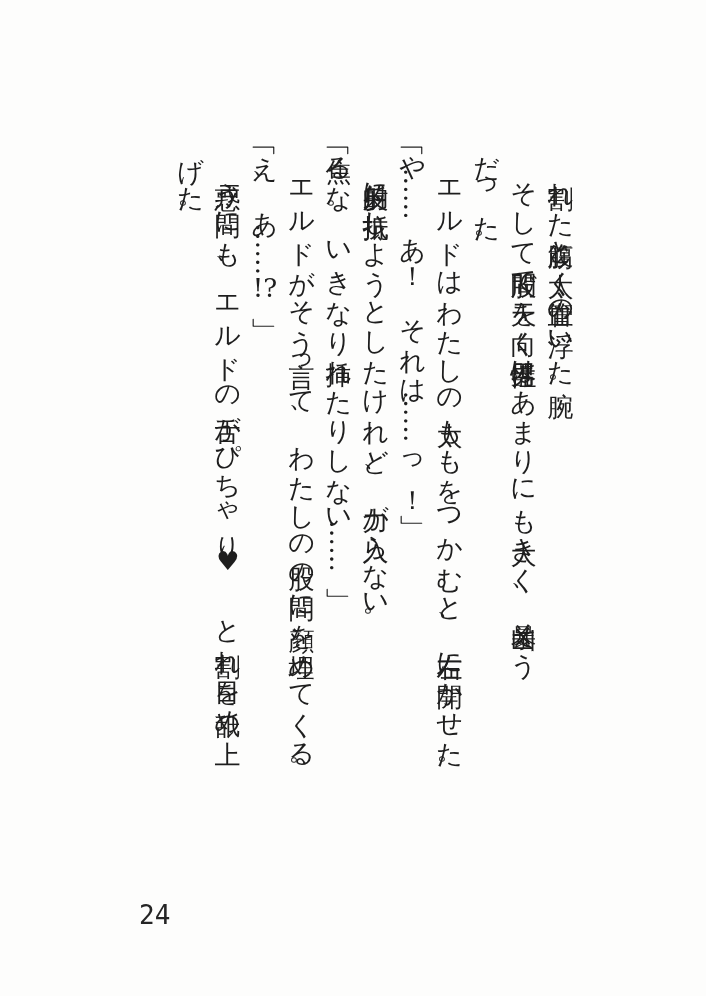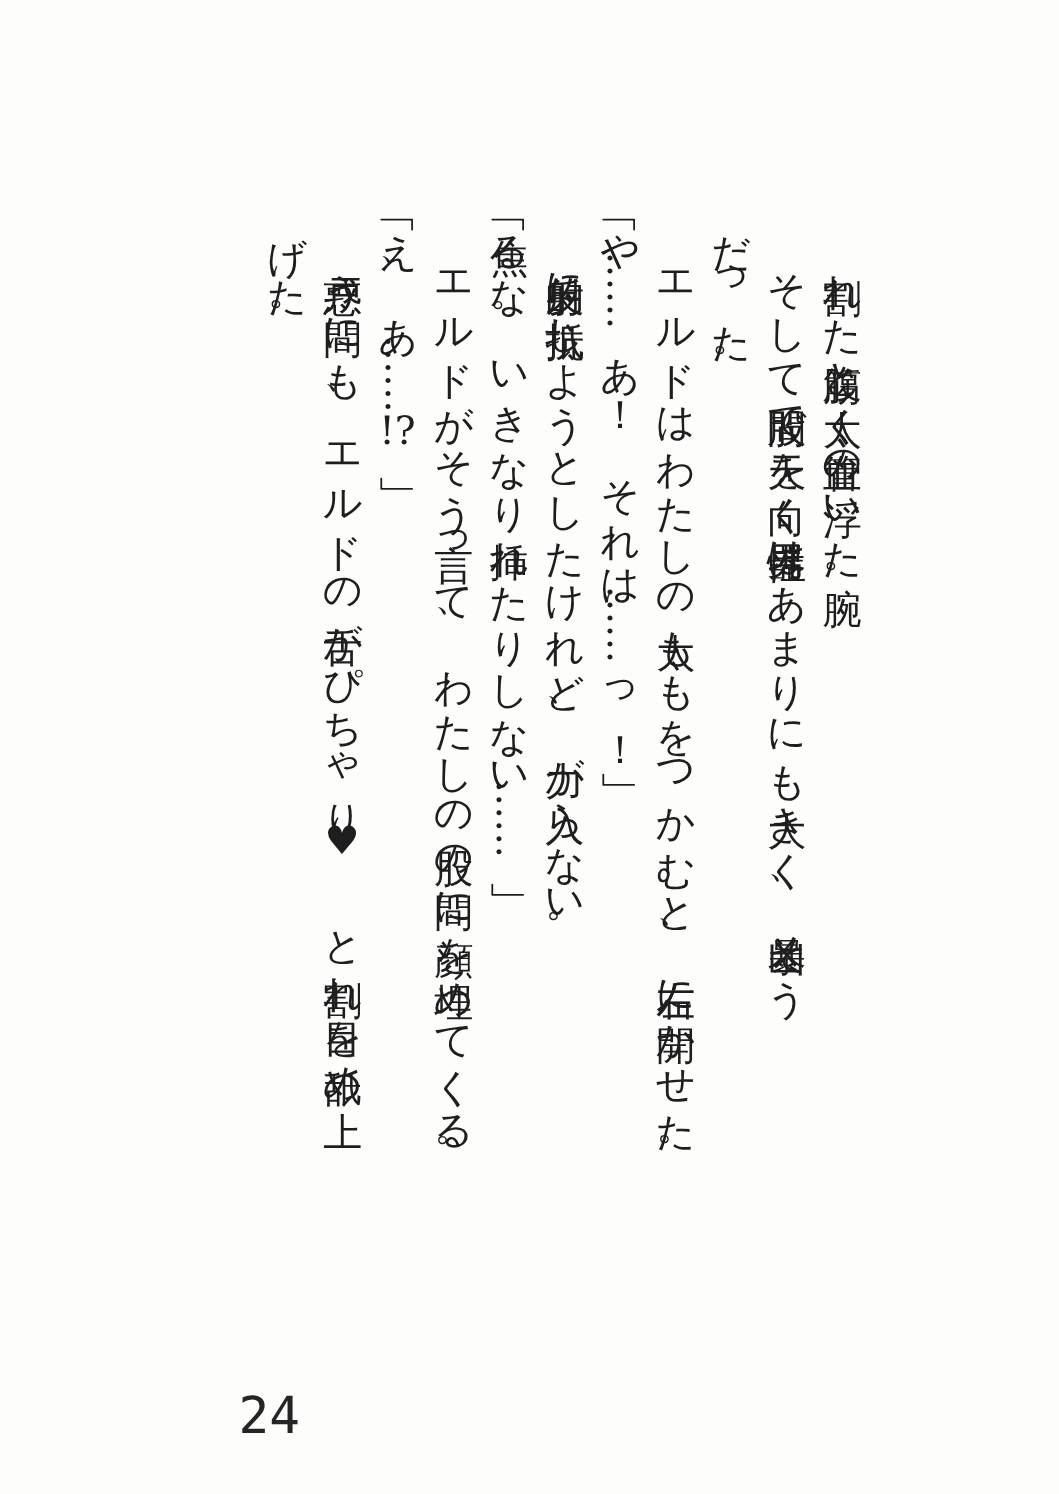--- a/index.html
+++ b/index.html
@@ -37,27 +37,26 @@
   .tline.indent {
     padding-top: 26px;    
   }
   .tcy {
     
     text-combine-upright: all;
     -webkit-text-combine: horizontal;
   }
   .pagenum {
     position: absolute;
-    left: 159px;
+    left: 139px;
     top: 898px;
     font-family: "DejaVu Sans Mono", "Liberation Mono", monospace;
-    font-size: 34px;
+    font-size: 26px;
     line-height: 34px;
     color: #252525;
-    margin-top: 29px;
   }
 </style>
 </head>
 <body>
 
 <div class="page">
 
   <div class="vblock">
     
   <div class="paragraph"><div class="tline indent"><span>割れた腹筋と太く血管の浮いた腕。</span></div></div><div class="paragraph"><div class="tline indent"><span>そして股間で天を向く男性器はあまりにも大きく、凶暴そう</span></div><div class="tline"><span>だった。</span></div></div><div class="paragraph"><div class="tline indent"><span>エルドはわたしの太ももをつかむと、左右に開かせた。</span></div></div><div class="paragraph"><div class="tline"><span>「や……あ！　それは……っ！」</span></div></div><div class="paragraph"><div class="tline indent"><span>反射的に抵抗しようとしたけれど、力が入らない。</span></div></div><div class="paragraph"><div class="tline"><span>「焦るな。いきなり挿れたりしない……」</span></div></div><div class="paragraph"><div class="tline indent"><span>エルドがそう言って、わたしの股の間に顔を埋めてくる。</span></div></div><div class="paragraph"><div class="tline"><span>「え、あ……</span><span class="tcy">!?</span><span>」</span></div></div><div class="paragraph"><div class="tline indent"><span>戸惑う間にも、エルドの舌がぴちゃり♥　と割れ目を舐め上</span></div><div class="tline"><span>げた。</span></div></div></div>

